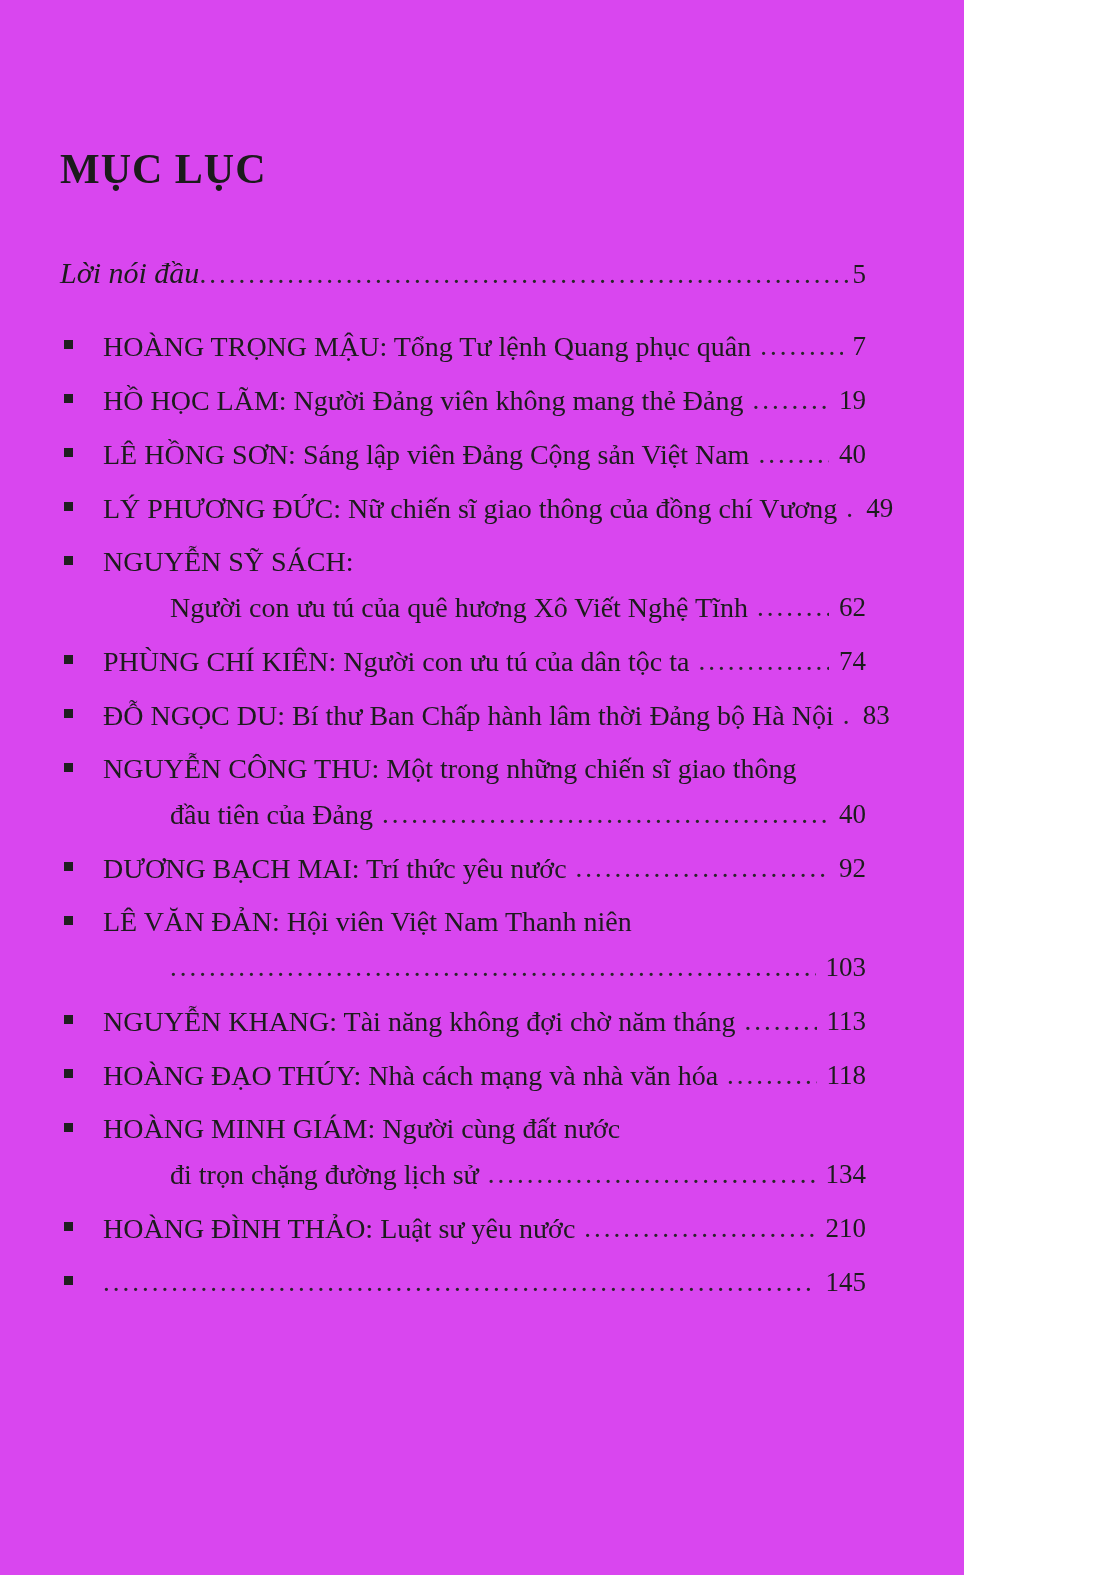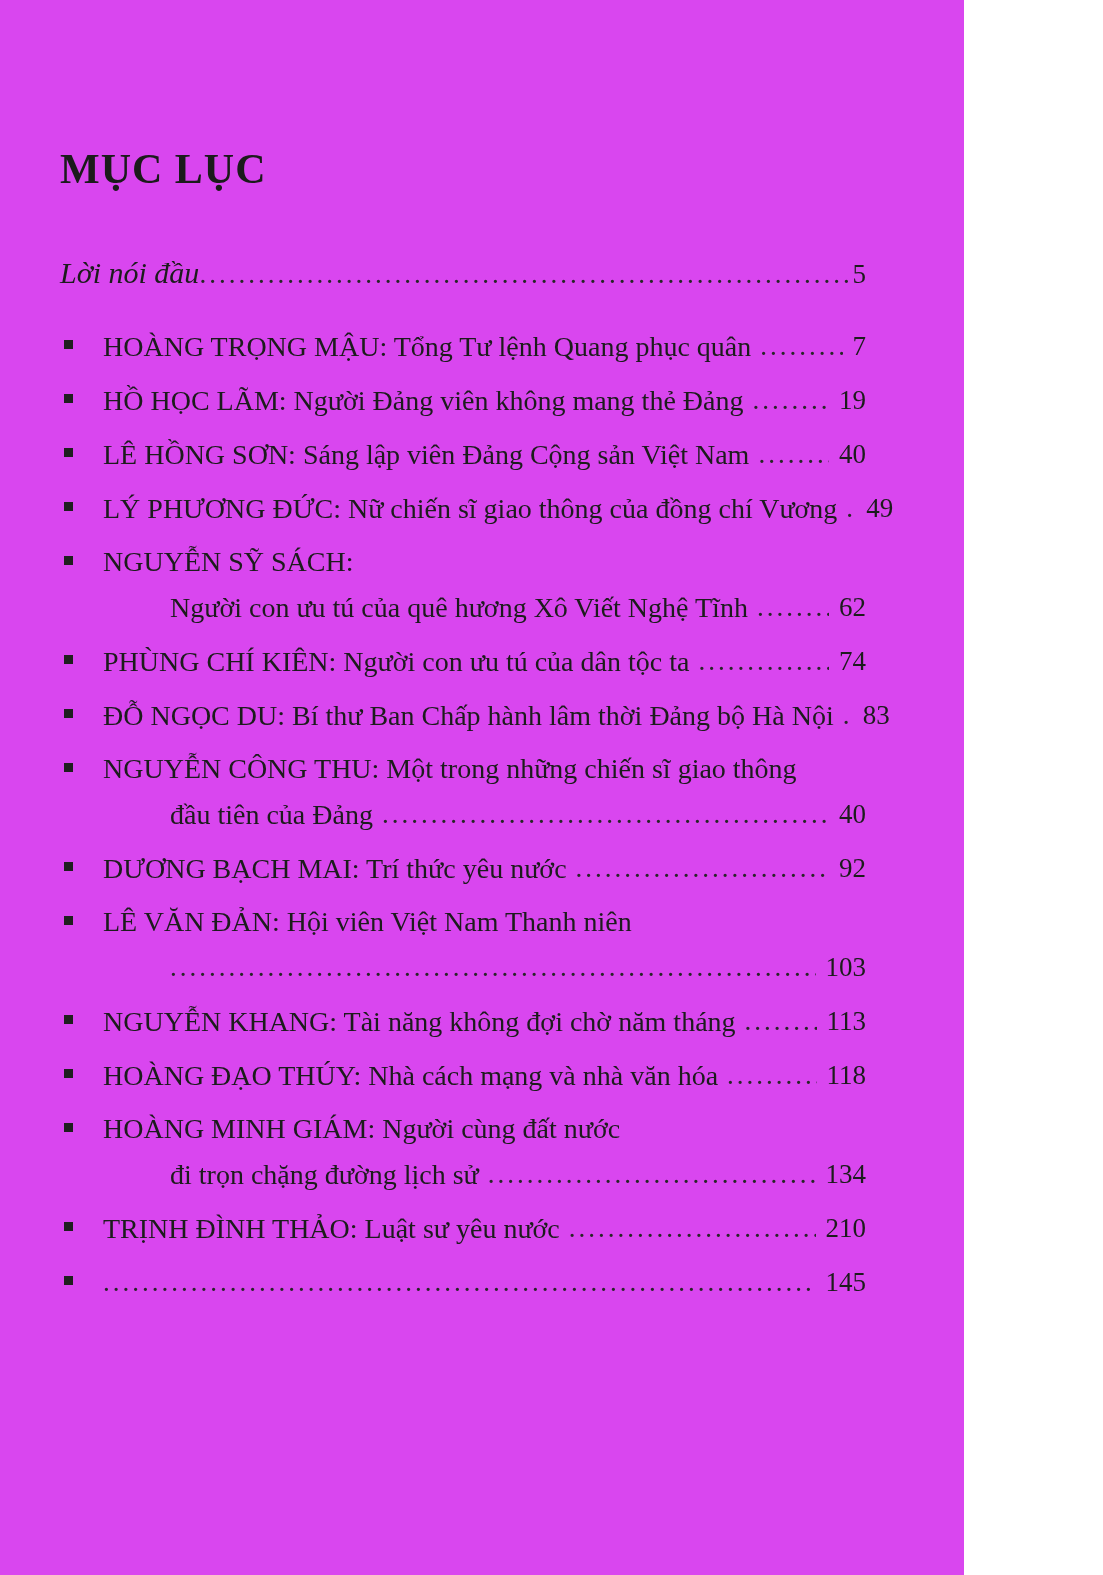--- a/index.html
+++ b/index.html
@@ -205,21 +205,21 @@
         </div>
         <div class="line cont-deep">
           <span class="text">đi trọn chặng đường lịch sử</span>
           <span class="dots"></span>
           <span class="pnum">134</span>
         </div>
       </div>
       <div class="entry">
         <span class="bullet"></span>
         <div class="line">
-          <span class="text">TRỊNH ĐÌNH THẢO: Luật sư yêu nước</span>
+          <span class="text">HOÀNG ĐÌNH THẢO: Luật sư yêu nước</span>
           <span class="dots"></span>
           <span class="pnum">210</span>
         </div>
       </div>
       <div class="entry">
         <span class="bullet"></span>
         <div class="line">
           <span class="dots"></span>
           <span class="pnum">145</span>
         </div>

